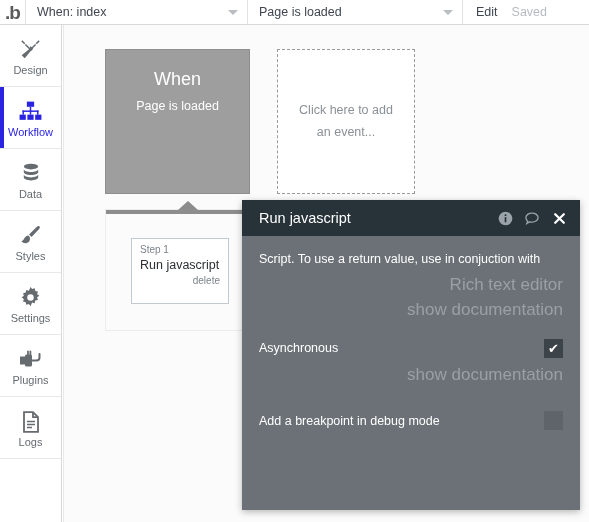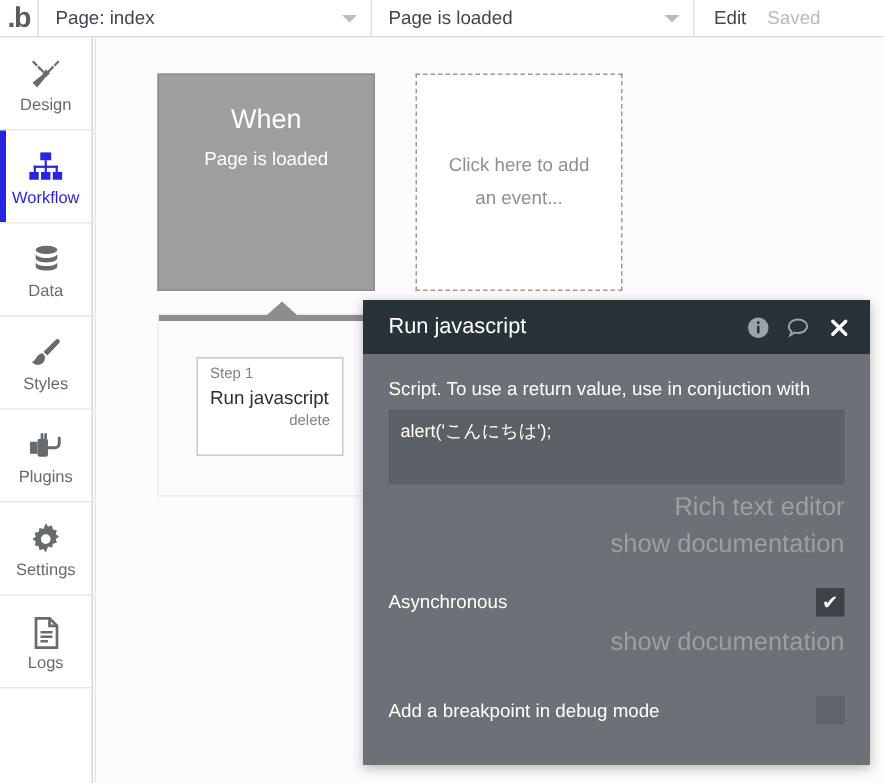--- a/index.html
+++ b/index.html
@@ -216,21 +216,21 @@
 </head>
 <body>
 
 <div id="topbar">
 
   <div class="logo-cell">
     <span class="logo-glyph">.b</span>
   </div>
 
   <div class="tb-select" id="tb-page">
-    <span>Page: index</span>
+    <span>When: index</span>
     <span class="caret-down"></span>
   </div>
 
   <div class="tb-select" id="tb-event">
     <span>Page is loaded</span>
     <span class="caret-down"></span>
   </div>
 
   <div class="tb-actions">
     <span class="tb-edit">Edit</span>
@@ -288,38 +288,38 @@
       <svg width="25" height="25" viewBox="0 0 24 24" fill="currentColor">
         <path d="M20.5 3.2 c-.6-.6-1.5-.4-2.4.4 L10.6 11 l2.4 2.4 l7.3-7.6 c.8-.9 .9-1.9 .2-2.6Z"></path>
         <path d="M9.6 12 c-1.8 .6-3.1 1.7-3.8 3.1 c-.6 1.2-1.5 2.1-2.6 2.5 c1.4 1.6 3.4 2.2 5.2 1.6 c1.9-.6 3.1-2.3 3.1-4.2 c0-1-.4-2-1.1-2.7Z"></path>
       </svg>
     </span>
     <span class="si-label">Styles</span>
   </div>
 
   <div class="side-item">
     <span class="si-icon">
+      <svg width="25" height="25" viewBox="0 0 24 24" fill="currentColor">
+        <path d="M12 1.8 l1.5 2.1 2.5-.7 .6 2.5 2.5 .6 -.7 2.5 2.1 1.5 -2.1 1.5 .7 2.5 -2.5 .6 -.6 2.5 -2.5-.7 L12 20.4 l-1.5-2.1 -2.5 .7 -.6-2.5 -2.5-.6 .7-2.5 L3.5 11.9 l2.1-1.5 -.7-2.5 2.5-.6 .6-2.5 2.5 .7Z"></path>
+        <circle cx="12" cy="11.9" r="3.1" fill="#ffffff"></circle>
+      </svg>
+    </span>
+    <span class="si-label">Settings</span>
+  </div>
+
+  <div class="side-item">
+    <span class="si-icon">
       <svg width="26" height="22" viewBox="0 0 26 22" fill="none" stroke="currentColor" stroke-width="2">
         <rect x="2" y="6.5" width="5" height="8" fill="currentColor" stroke="none"></rect>
         <rect x="7" y="4.5" width="7" height="12" rx="1.5" fill="currentColor" stroke="none"></rect>
         <path d="M10 4.5 V1.5 M12.4 4.5 V1.5" stroke="currentColor" stroke-width="1.8" stroke-linecap="round"></path>
         <path d="M14 10.5 h4.5 a3 3 0 0 0 3-3 V4" stroke="currentColor" stroke-width="2" stroke-linecap="round"></path>
       </svg>
     </span>
     <span class="si-label">Plugins</span>
-  </div>
-
-  <div class="side-item">
-    <span class="si-icon">
-      <svg width="25" height="25" viewBox="0 0 24 24" fill="currentColor">
-        <path d="M12 1.8 l1.5 2.1 2.5-.7 .6 2.5 2.5 .6 -.7 2.5 2.1 1.5 -2.1 1.5 .7 2.5 -2.5 .6 -.6 2.5 -2.5-.7 L12 20.4 l-1.5-2.1 -2.5 .7 -.6-2.5 -2.5-.6 .7-2.5 L3.5 11.9 l2.1-1.5 -.7-2.5 2.5-.6 .6-2.5 2.5 .7Z"></path>
-        <circle cx="12" cy="11.9" r="3.1" fill="#ffffff"></circle>
-      </svg>
-    </span>
-    <span class="si-label">Settings</span>
   </div>
 
   <div class="side-item">
     <span class="si-icon">
       <svg width="22" height="24" viewBox="0 0 22 24" fill="none" stroke="currentColor" stroke-width="1.8">
         <path d="M4 2.2 h9 l5 5 v14.6 H4 Z" fill="#ffffff"></path>
         <path d="M13 2.2 v5 h5" fill="none"></path>
         <path d="M7 11.5 h8 M7 14.5 h8 M7 17.5 h5" stroke-width="1.6"></path>
       </svg>
     </span>
@@ -379,21 +379,20 @@
           <path d="M3.4 3.4 L12.6 12.6 M12.6 3.4 L3.4 12.6"></path>
         </svg>
       </span>
     </div>
   </div>
 
   <div id="dialog-body">
 
     <div id="script-label">Script. To use a return value, use in conjuction with</div>
 
-    <textarea id="script-area" spellcheck="false" style="">alert('こんにちは');</textarea>
 
     <div class="hint-right" id="rich-text-hint">Rich text editor</div>
     <div class="hint-right">show documentation</div>
 
     <div class="row" id="async-row">
       <span class="row-label">Asynchronous</span>
       <span class="checkbox">
         <span class="tick">✔</span>
       </span>
     </div>

